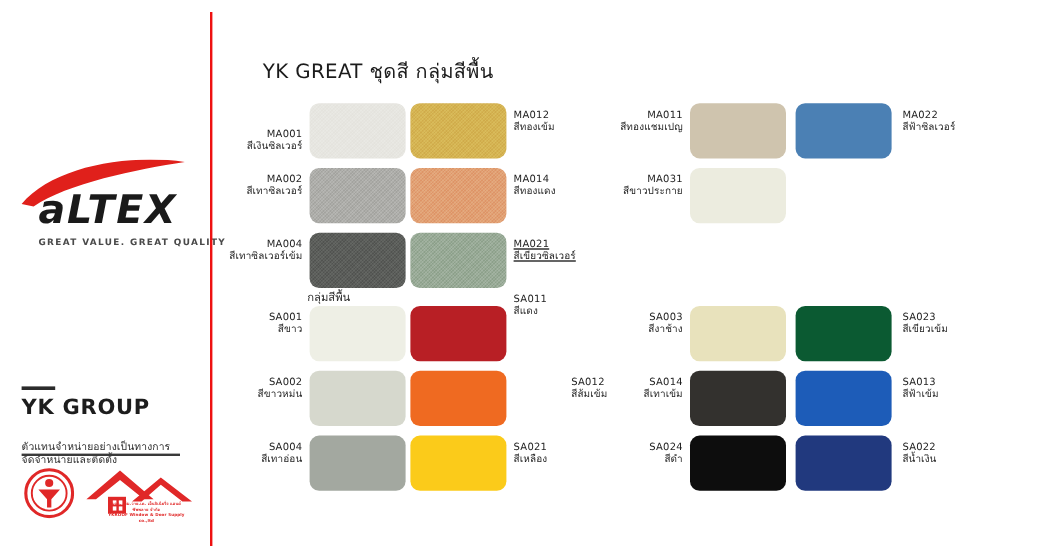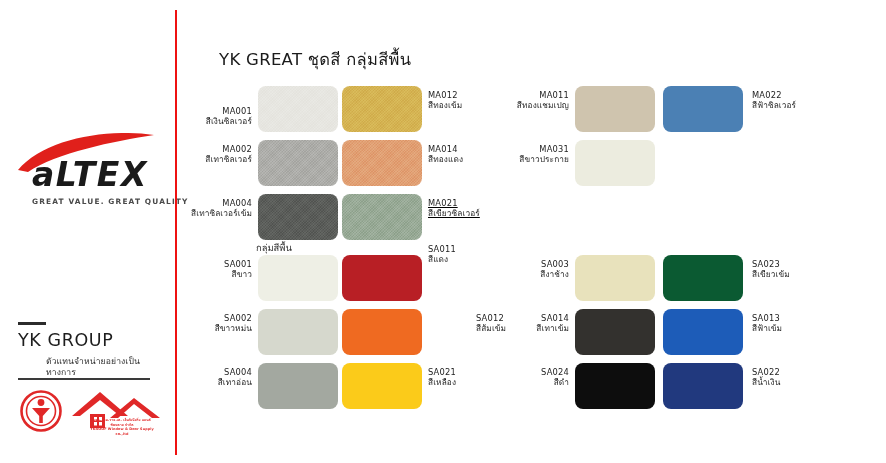--- a/index.html
+++ b/index.html
@@ -25,25 +25,25 @@
     position:absolute;left:18px;top:64px;
     font-size:7.4px;letter-spacing:1.15px;color:#4a4a4a;
     font-family:"DejaVu Sans",sans-serif;font-weight:700;
     white-space:nowrap;
     text-align:right;
   }
 
   .yk-block{position:absolute;left:18px;top:322px;width:150px;}
   .yk-rule-top{width:28px;height:2.5px;background:#2b2b2b;margin-bottom:6px;}
   .yk-name{
-    font-size:17.5px;font-weight:400;color:#1d1d1d;letter-spacing:0.6px;
-    line-height:1.1;margin-bottom:6px;
+    font-size:17.5px;font-weight:700;color:#1d1d1d;letter-spacing:0.6px;
+    line-height:1.1;margin-bottom:18px;
   }
   .yk-sub{
-    font-size:8.6px;color:#2b2b2b;line-height:1.35;letter-spacing:0.1px;margin-left:28px;
+    font-size:8.6px;color:#2b2b2b;line-height:1.35;letter-spacing:0.1px;
   }
   .yk-rule-bot{
     position:absolute;left:18px;top:378px;width:132px;height:1.6px;background:#3a3a3a;
   }
   .yk-logos{position:absolute;left:20px;top:388px;width:140px;height:46px;}
   .logo-circle{position:absolute;left:0;top:2px;width:42px;height:42px;}
   .logo-house{position:absolute;left:50px;top:0px;width:92px;height:46px;}
   .house-text{
     position:absolute;left:66px;top:30px;width:72px;
     font-size:3.4px;line-height:1.35;color:#e02828;text-align:center;
@@ -99,20 +99,21 @@
     <svg class="altex-word" viewBox="0 0 134 40">
       <text x="2" y="31" font-family="DejaVu Sans, sans-serif" font-size="33" font-weight="700" font-style="italic" fill="#1a1a1a" letter-spacing="1.5">aLTEX</text>
     </svg>
     <div class="altex-tag">GREAT VALUE. GREAT QUALITY</div>
   </div>
 
   <div class="yk-block">
     <div class="yk-rule-top"></div>
     <div class="yk-name">YK GROUP</div>
     <div class="yk-sub">ตัวแทนจำหน่ายอย่างเป็นทางการ</div>
+    <div class="yk-sub">จัดจำหน่ายและติดตั้ง</div>
   </div>
   <div class="yk-rule-bot"></div>
 
   <div class="yk-logos">
     <svg class="logo-circle" viewBox="0 0 42 42">
       <circle cx="21" cy="21" r="19.5" fill="none" stroke="#e02828" stroke-width="2.6"></circle>
       <circle cx="21" cy="21" r="14.5" fill="none" stroke="#e02828" stroke-width="1.6"></circle>
       <circle cx="21" cy="12.5" r="3.4" fill="#e02828"></circle>
       <path d="M12 18 L30 18 L22.8 26 L22.8 33 L19.2 33 L19.2 26 Z" fill="#e02828"></path>
     </svg>

